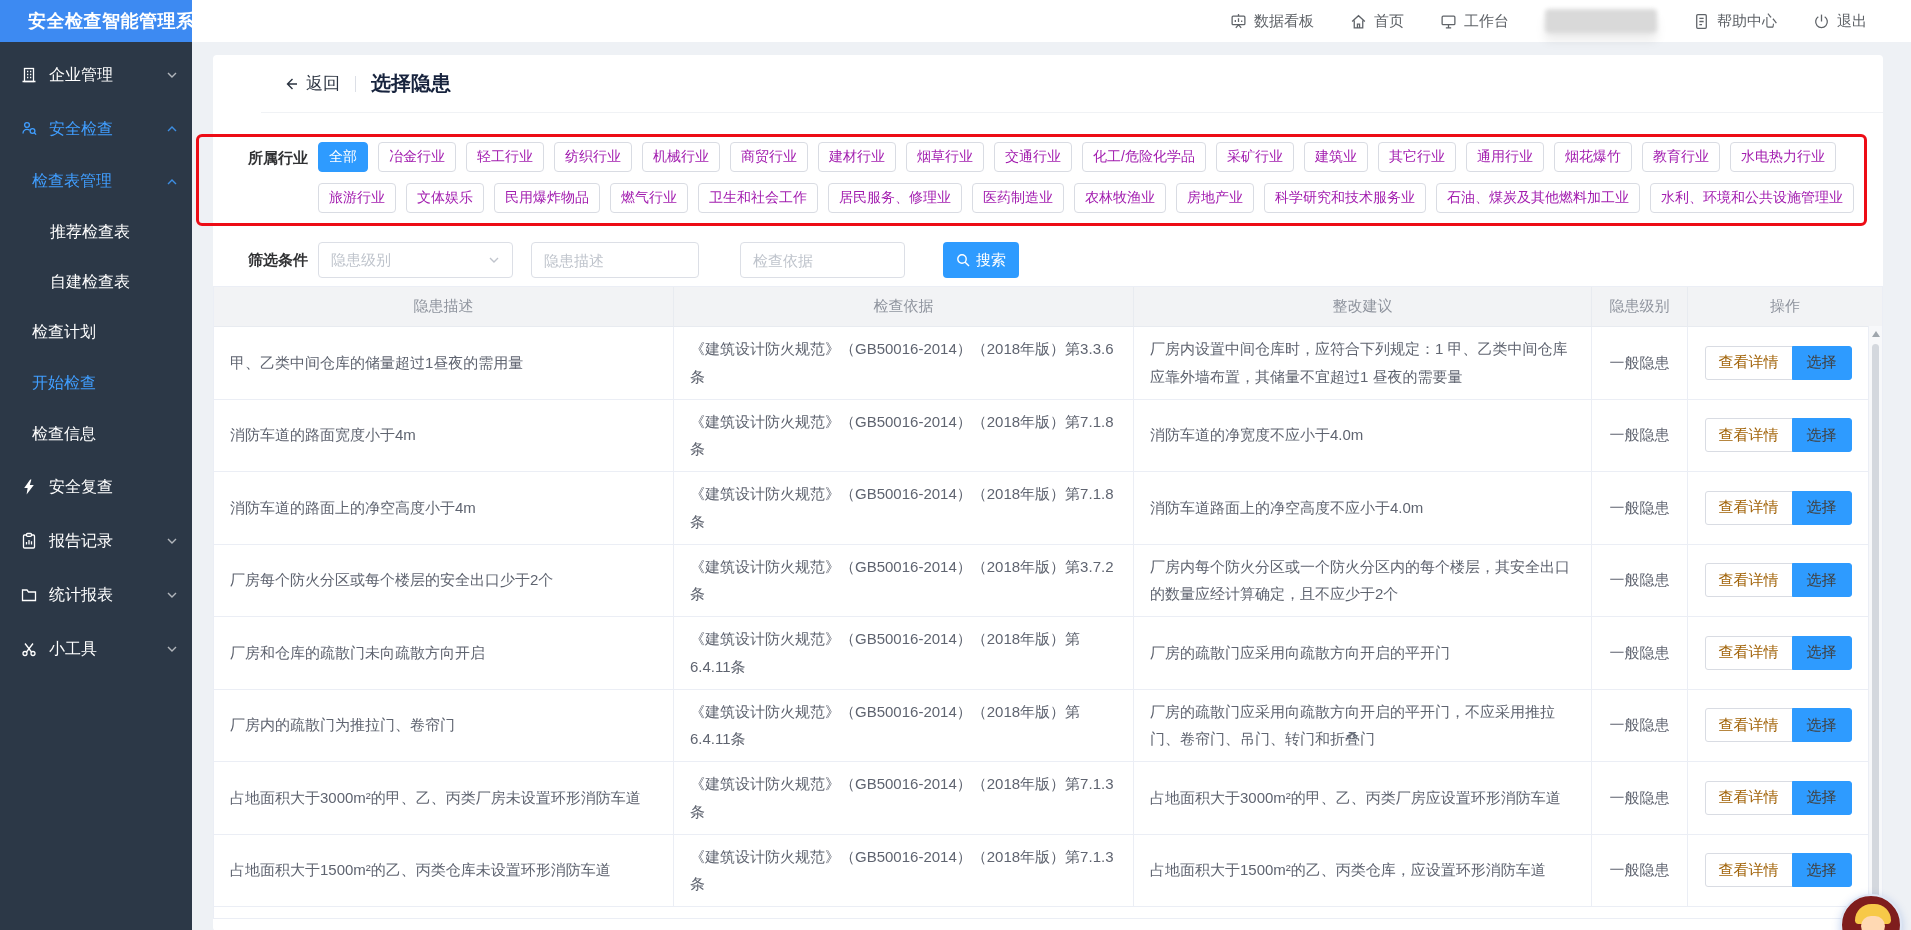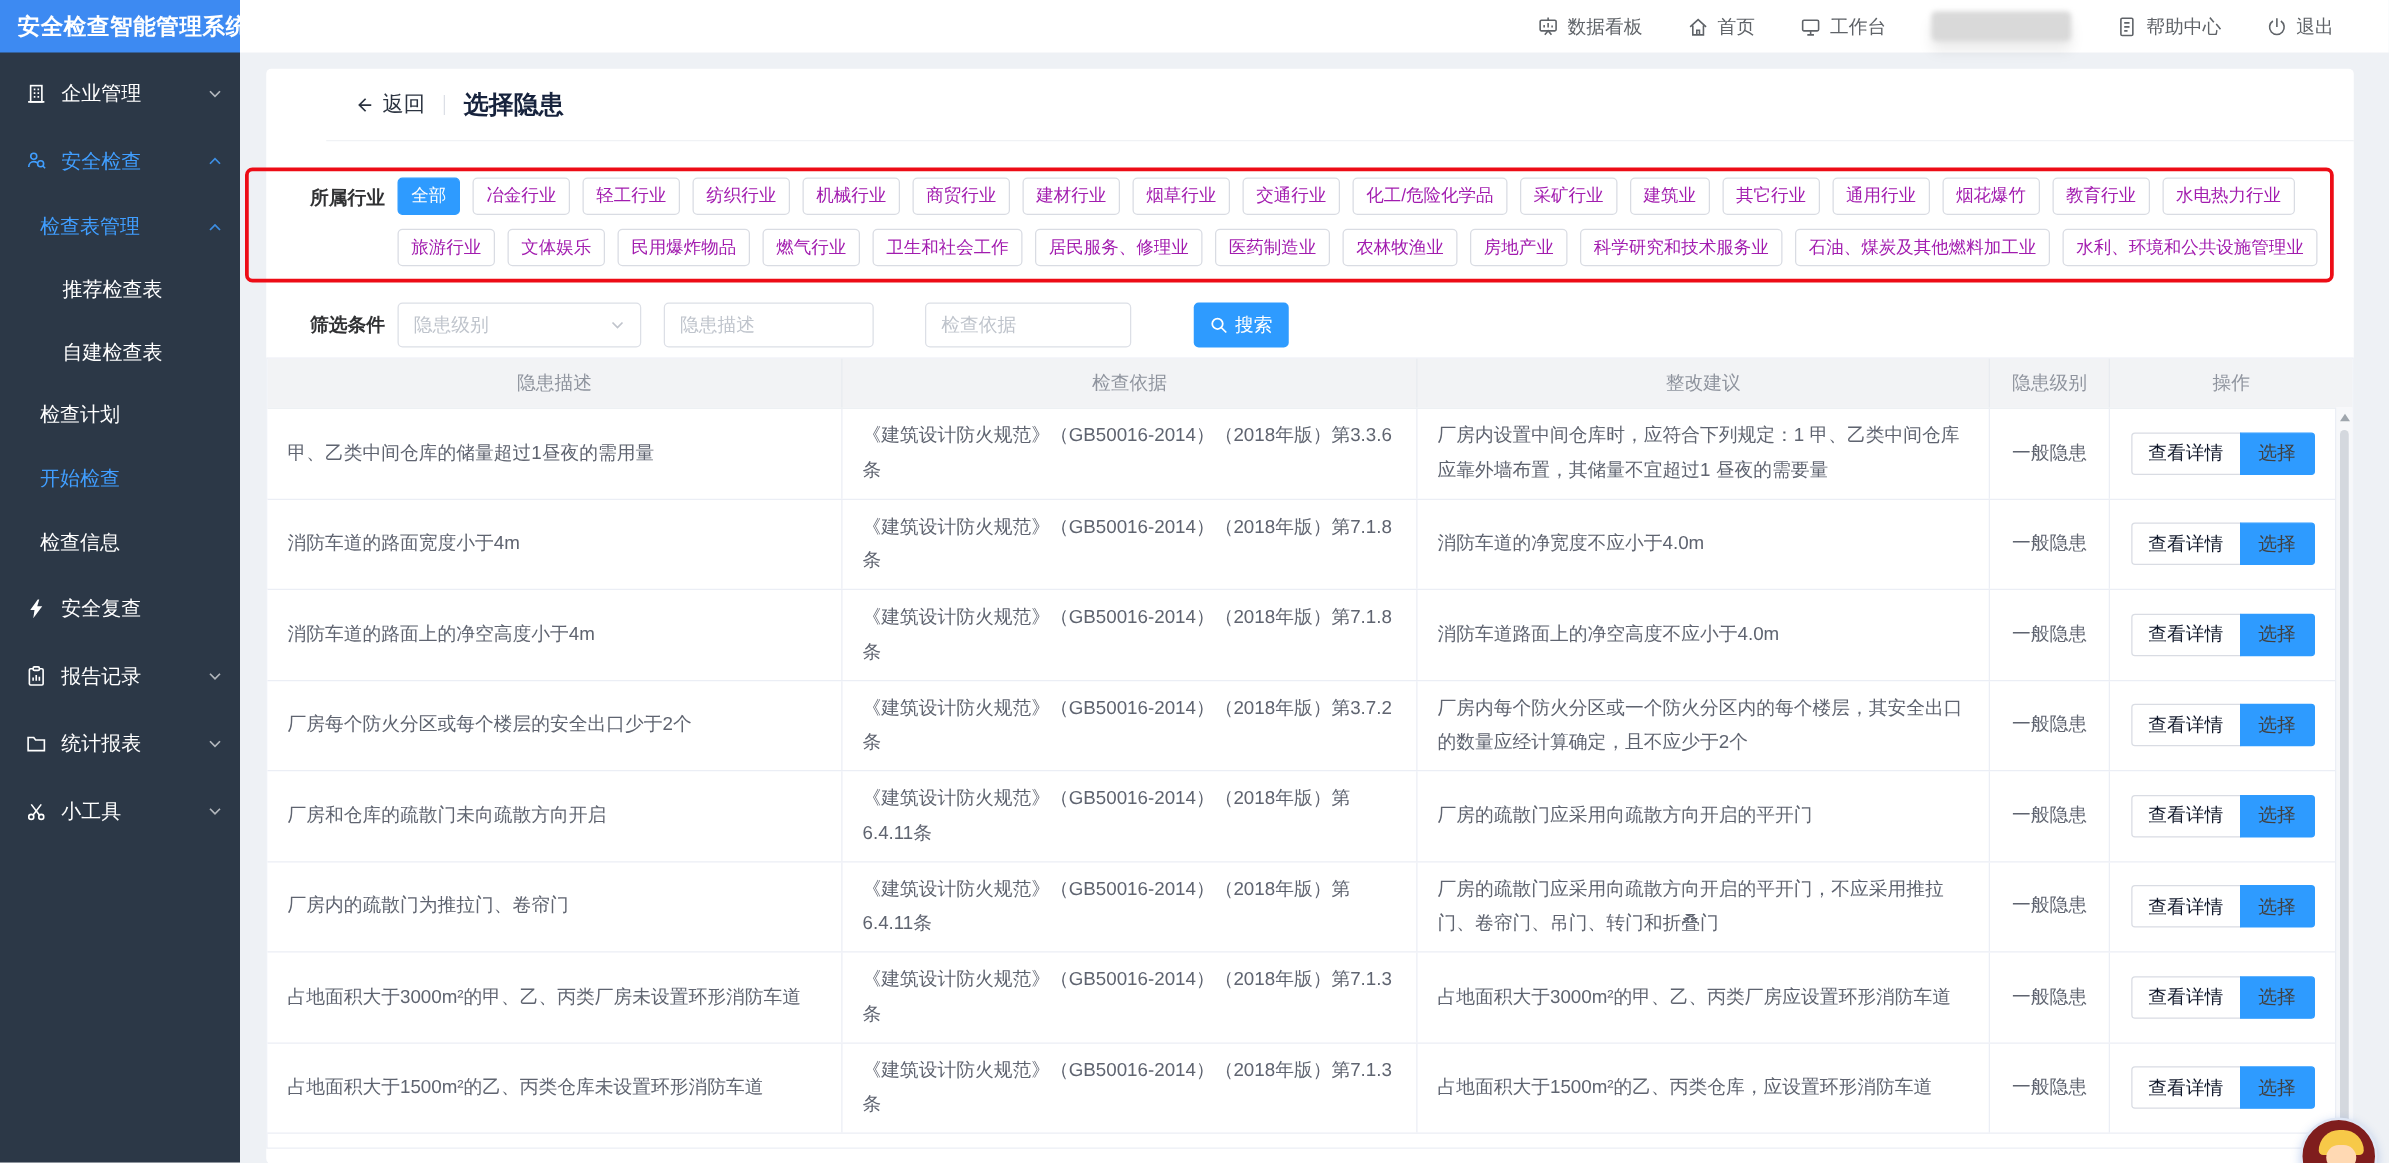--- a/index.html
+++ b/index.html
@@ -3,21 +3,21 @@
 <meta charset="utf-8">
 <style>
   * { box-sizing: border-box; margin: 0; padding: 0; }
   html,body { width:1911px; height:930px; overflow:hidden;
     font-family:"Liberation Sans","DejaVu Sans",sans-serif; background:#eef1f5; }
   button { font-family:inherit; cursor:pointer; border:none; background:none; }
 
   
   .sidebar { position:absolute; left:0; top:0; width:192px; height:930px; background:#2c3847; z-index:5; }
   .side-head { height:42px; background:#3d8af2; color:#fff; font-size:18px; font-weight:700;
-    display:flex; align-items:center; padding-left:14px; letter-spacing:.5px; white-space:nowrap; }
+    display:flex; align-items:center; padding-left:28px; letter-spacing:.5px; white-space:nowrap; }
   .side-menu { padding-top:6px; }
   .s-item { display:flex; align-items:center; height:54px; color:#fff; font-size:16px; cursor:pointer; }
   .s-item.lv1 { padding:0 14px 0 20px; }
   .s-item.lv2 { padding:0 14px 0 32px; height:51px; }
   .s-item.lv3 { padding:0 14px 0 50px; height:50px; }
   .s-item.active { color:#409eff; }
   .s-ico { width:18px; height:18px; margin-right:11px; flex:0 0 auto; display:inline-flex; }
   .s-ico svg { width:18px; height:18px; }
   .s-arrow { margin-left:auto; display:inline-flex; opacity:.85; }
   .s-arrow svg { width:12px; height:12px; }
@@ -59,42 +59,42 @@
   .filter-row .blk-label { margin-top:0; }
   .select-box { width:195px; height:36px; border:1px solid #dcdfe6; border-radius:4px; background:#fff;
     display:flex; align-items:center; justify-content:space-between; padding:0 12px; cursor:pointer; }
   .select-box span { color:#bfc4cc; font-size:15px; }
   .select-box svg { width:12px; height:12px; }
   .f-input { height:36px; border:1px solid #dcdfe6; border-radius:4px; padding:0 12px; font-size:15px;
     color:#333; outline:none; }
   .f-input::placeholder { color:#bfc4cc; }
   .inp1 { width:168px; margin-left:18px; }
   .inp2 { width:165px; margin-left:41px; }
-  .search-btn { margin-left:50px; width:76px; height:36px; background:#2e9bff; color:#fff; font-size:15px;
+  .search-btn { margin-left:38px; width:76px; height:36px; background:#2e9bff; color:#fff; font-size:15px;
     border-radius:4px; display:flex; align-items:center; justify-content:center; gap:6px; }
   .search-btn svg { width:14px; height:14px; }
 
   
   .tbl { position:relative; margin-top:8px; border:1px solid #ebeef5; border-bottom:1px solid #ebeef5; }
   .thead { display:flex; height:39px; background:#f2f3f5; }
   .th { display:flex; align-items:center; justify-content:center; font-size:15px; color:#8f949e;
     font-weight:500; border-right:1px solid #e8ebf0; }
   .th:last-child { border-right:none; }
   .rows { margin-right:14px; }
   .tr { display:flex; border-top:1px solid #ebeef5; background:#fff; }
   .tr:first-child { border-top:1px solid #e8ebf0; }
   .td { padding:8px 16px; display:flex; align-items:center; font-size:15px; color:#5f6470;
     line-height:1.85; border-right:1px solid #ebeef5; }
   .c1 { width:460px; flex:0 0 auto; }
   .c2 { width:460px; flex:0 0 auto; }
   .c3 { width:458px; flex:0 0 auto; }
   .c4 { width:96px;  flex:0 0 auto; justify-content:center; padding:8px 4px; }
   .c5 { flex:1; justify-content:center; border-right:none; }
   .btn-view { height:34px; padding:0 13px; background:#fff; border:1px solid #d9dce3;
-    border-radius:3px 0 0 3px; color:#0f172a; font-size:15px; }
+    border-radius:3px 0 0 3px; color:#a16207; font-size:15px; }
   .btn-select { height:34px; padding:0 14px; background:#2e9bff; border:1px solid #2e9bff;
     border-radius:0 3px 3px 0; color:#404040; font-size:15px; margin-left:-1px; }
   .sliver { height:12px; border-top:1px solid #ebeef5; }
   .strip { position:absolute; right:0; top:39px; bottom:0; width:14px; background:#f7f8fa;
     border-left:1px solid #ebeef5; }
   .arr-up, .arr-down { position:absolute; left:3px; width:0; height:0;
     border-left:4px solid transparent; border-right:4px solid transparent; }
   .arr-up { top:5px; border-bottom:6px solid #9fa6ad; }
   .arr-down { bottom:5px; border-top:6px solid #9fa6ad; }
   .thumb { position:absolute; left:3px; right:3px; top:18px; bottom:18px; background:#d4d8de; border-radius:4px; }

